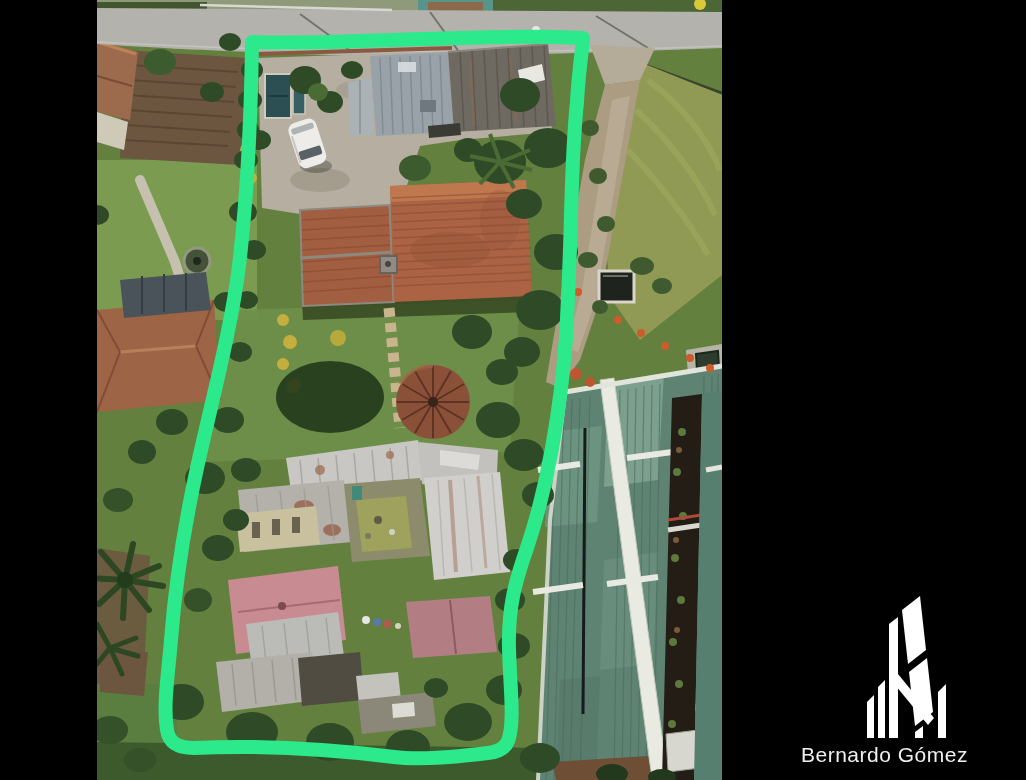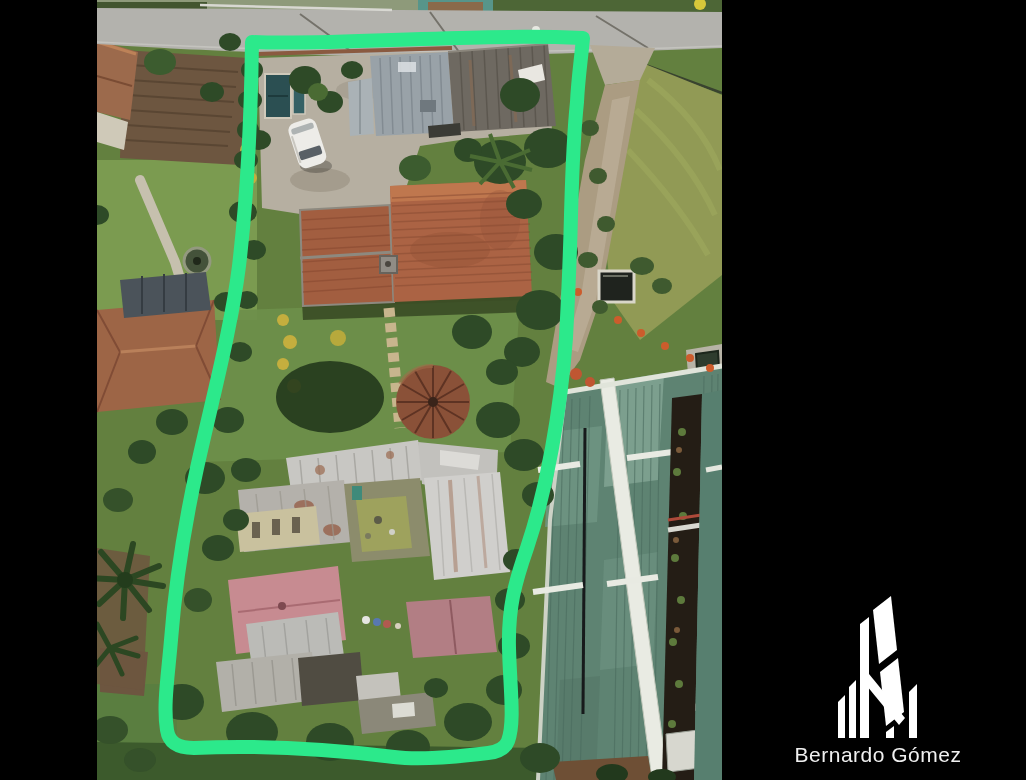--- a/index.html
+++ b/index.html
@@ -6,22 +6,21 @@
   .stage{
     position:relative;
     width:1026px;height:780px;
     background:#000000;
     overflow:hidden;
     font-family:"Liberation Sans", sans-serif;
   }
   .scene{position:absolute;left:0;top:0;width:1026px;height:780px;display:block;}
   .brand{
     position:absolute;
-    left:772px;top:588px;width:212px;
-    text-align:center;
+    left:801px;top:588px;width:212px;
     color:#f0f0f0;
   }
   .brand-logo{display:block;margin:0 auto;width:104px;height:152px;}
   .brand-name{
     margin-top:3px;
     font-size:21px;
     font-weight:400;
     letter-spacing:0.5px;
     white-space:nowrap;
     color:#f0f0f0;

